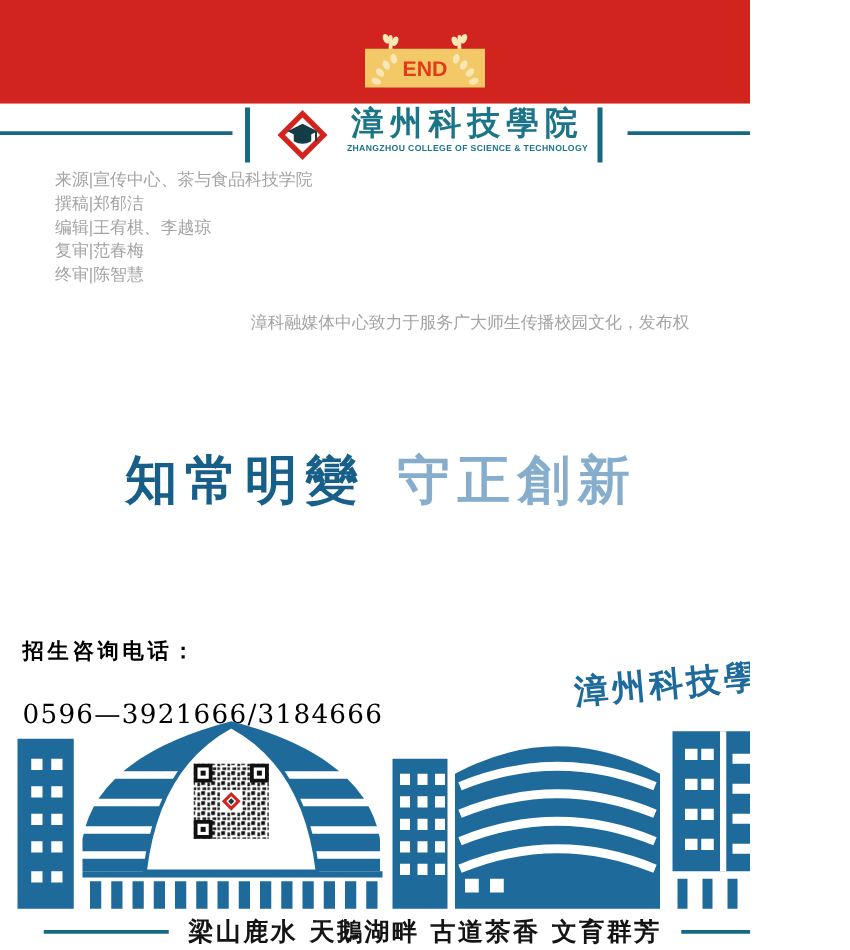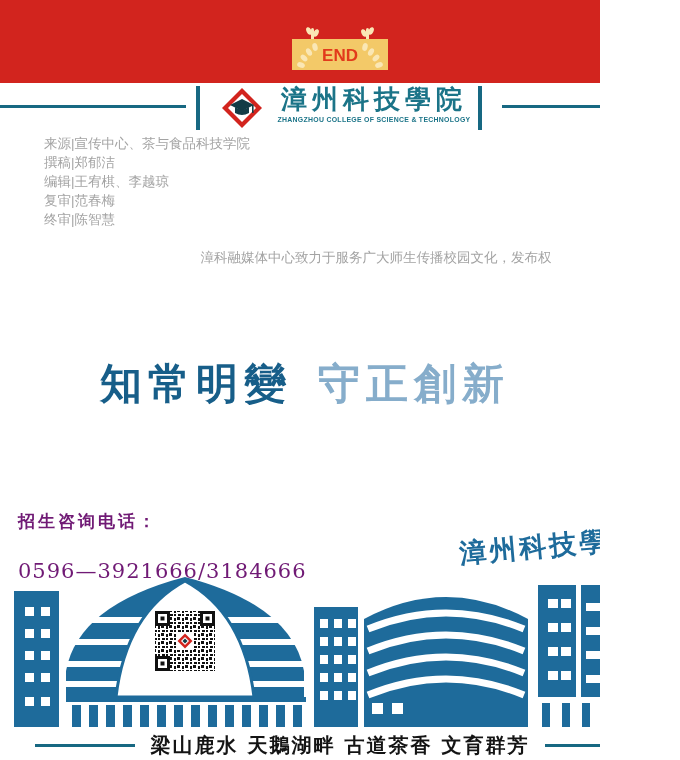--- a/index.html
+++ b/index.html
@@ -28,21 +28,21 @@
   .credits div{line-height:19px;}
   .about{position:absolute;left:0;top:248px;width:680px;text-align:center;color:#a3a3a3;font-size:13.5px;padding-left:36px;}
   .about div{line-height:19px;}
 
   
   .motto{position:absolute;left:100px;top:356px;font-family:"DejaVu Serif",serif;font-weight:bold;font-size:42px;letter-spacing:6px;white-space:nowrap;}
   .motto .p1{color:#175e89;}
   .motto .p2{color:#86adcb;margin-left:26px;}
 
   
-  .phone{position:absolute;left:18px;top:508px;color:#701a75;font-family:"DejaVu Serif",serif;}
+  .phone{position:absolute;left:18px;top:508px;color:#000000;font-family:"DejaVu Serif",serif;}
   .phone-label{font-size:17px;font-weight:bold;letter-spacing:3px;line-height:26px;}
   .phone-number{font-size:21px;letter-spacing:1px;line-height:30px;margin-top:22px;}
 
   
   .campus{position:absolute;left:0;top:521px;width:680px;height:212px;}
 
   
   .slogan{position:absolute;left:0;top:731px;width:680px;height:28px;display:flex;align-items:center;justify-content:center;}
   .s-line{width:100px;height:3px;background:#176882;}
   .s-text{margin:0 16px;font-family:"DejaVu Serif",serif;font-weight:bold;font-size:20px;letter-spacing:2px;color:#141414;white-space:nowrap;}

